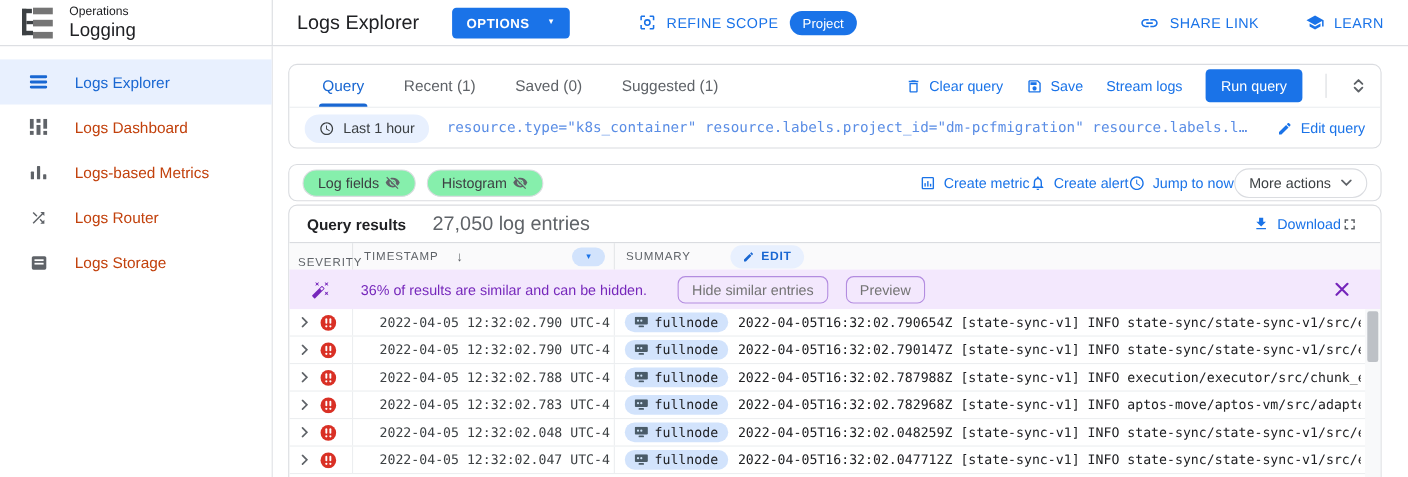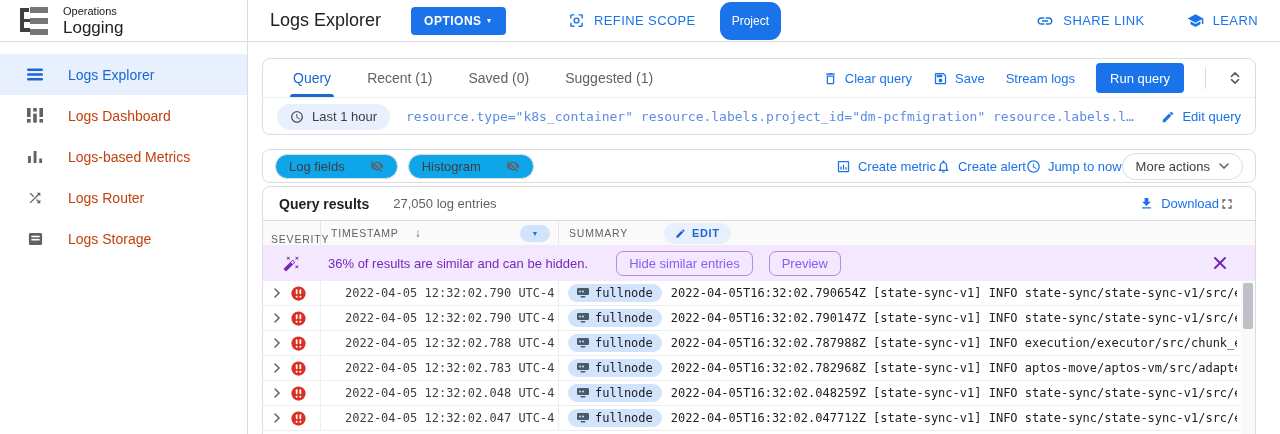--- a/index.html
+++ b/index.html
@@ -11,26 +11,26 @@
   .topbar { position:absolute; top:0; left:0; right:0; height:42px; background:#fff;
             border-bottom:1px solid #dadce0; display:flex; z-index:3; }
   .logo-section { width:248px; min-width:248px; border-right:1px solid #dadce0;
                   display:flex; align-items:center; padding-left:16px; gap:13px; }
   .logo-kicker { font-size:11px; color:#202124; line-height:13px; }
   .logo-name { font-size:17px; color:#202124; line-height:19px; }
   .topbar-main { flex:1; display:flex; align-items:center; }
   .page-title { font-size:18px; font-weight:400; color:#202124; margin-left:22px; }
   .options-btn { margin-left:30px; background:#1a73e8; color:#fff; border:none; border-radius:4px;
                  height:28px; padding:0 13px; font-size:12px; font-weight:700; letter-spacing:.5px;
-                 display:flex; align-items:center; gap:4px; cursor:pointer; font-family:inherit; }
+                 display:flex; align-items:center; gap:16px; cursor:pointer; font-family:inherit; }
   .caret-dn { font-size:7px; line-height:1; }
   .refine-btn { margin-left:62px; display:flex; align-items:center; gap:9px; color:#1a73e8;
                 font-size:13px; font-weight:500; letter-spacing:.4px; background:none; border:none;
                 cursor:pointer; font-family:inherit; }
-  .project-pill { margin-left:24px; background:#1a73e8; color:#fff; font-size:12px; height:38px;
+  .project-pill { margin-left:10px; background:#1a73e8; color:#fff; font-size:12px; height:22px;
                   display:flex; align-items:center; padding:0 12px; border-radius:11px; border:none;
                   font-family:inherit; cursor:pointer; }
   .top-actions { margin-left:auto; display:flex; align-items:center; gap:42px; margin-right:22px; }
   .top-link { display:flex; align-items:center; gap:9px; color:#1a73e8; font-size:13px;
               font-weight:500; letter-spacing:.4px; background:none; border:none; cursor:pointer;
               font-family:inherit; }
 
   
   .sidebar { position:absolute; top:42px; left:0; width:248px; bottom:0; background:#fff;
              border-right:1px solid #dadce0; padding-top:12px; }
@@ -64,33 +64,33 @@
 
   .query-row { height:37px; display:flex; align-items:center; padding:0 14px; overflow:hidden; }
   .time-chip { display:flex; align-items:center; gap:8px; background:#e8f0fe; border:none;
                height:26px; border-radius:13px; padding:0 13px; font-size:13px; color:#3c4043;
                white-space:nowrap; cursor:pointer; font-family:inherit; flex:none; }
   .query-text { margin-left:16px; font-family:"DejaVu Sans Mono",monospace; font-size:13px;
                 color:#5a8de5; white-space:nowrap; overflow:hidden; flex:1; cursor:text; }
   .edit-link { margin-left:14px; flex:none; }
 
   .toolbar-card { top:107px; height:34px; display:flex; align-items:center; padding:0 12px; }
-  .chip-outline { display:flex; align-items:center; gap:25px; border:1px solid #dadce0; background:#0ea5e9;
+  .chip-outline { display:flex; align-items:center; gap:5px; border:1px solid #dadce0; background:#86efac;
                   border-radius:13px; height:25px; padding:0 13px; font-size:13px; color:#3c4043;
                   margin-right:10px; cursor:pointer; font-family:inherit; }
   .chip-outline .eye { color:#5f6368; display:flex; }
   .toolbar-right { margin-left:auto; display:flex; align-items:center; }
   .more-btn { display:flex; align-items:center; gap:9px; border:1px solid #dadce0; border-radius:14px;
               height:27px; padding:0 13px; background:#fff; font-size:13px; color:#3c4043;
               font-weight:500; cursor:pointer; font-family:inherit; }
 
   .results-card { top:144px; bottom:-9px; border-radius:8px 8px 0 0; overflow:hidden; }
   .results-head { height:33px; display:flex; align-items:center; padding:0 16px; }
   .results-title { font-size:14px; font-weight:700; color:#202124; }
-  .results-count { margin-left:24px; font-size:13px; color:#5f6368; }
+  .results-count { margin-left:24px; font-size:18px; color:#5f6368; }
   .results-actions { margin-left:auto; display:flex; align-items:center; margin-right:4px; }
   .icon-btn { background:none; border:none; color:#5f6368; cursor:pointer; display:flex; }
 
   .table-head { height:25px; border-top:1px solid #dadce0; display:flex; align-items:stretch;
                 background:#fafafb; font-size:10.5px; color:#5f6368; letter-spacing:.8px; }
   .th-sev { width:58px; display:flex; align-items:flex-end; padding-left:8px;
             border-right:1px solid #e4e6e8; }
   .th-ts  { width:238px; display:flex; align-items:center; padding-left:10px;
             border-right:1px solid #e4e6e8; cursor:pointer; }
   .sort-arrow { margin-left:16px; font-size:12px; color:#5f6368; }
@@ -99,21 +99,21 @@
              justify-content:center; color:#1a73e8; font-size:7px; cursor:pointer; }
   .th-sum { flex:1; display:flex; align-items:center; padding-left:10px; gap:36px; }
   .edit-pill { display:flex; align-items:center; gap:6px; background:#e8f0fe; border:none;
                border-radius:11px; height:21px; padding:0 11px; color:#1967d2; font-size:11px;
                font-weight:700; letter-spacing:.6px; cursor:pointer; font-family:inherit; }
 
   .banner { height:36px; background:#f3e8fd; display:flex; align-items:center; padding:0 20px; }
   .banner-icon { color:#7627bb; display:flex; }
   .banner-msg { margin-left:28px; font-size:13px; color:#7627bb; }
   .banner-btn { margin-left:28px; border:1px solid #b38ce0; background:transparent; border-radius:7px;
-                height:25px; padding:0 12px; color:#8b5cf6; font-size:13px; font-weight:500;
+                height:25px; padding:0 12px; color:#737373; font-size:13px; font-weight:500;
                 cursor:pointer; font-family:inherit; }
   .banner-btn + .banner-btn { margin-left:16px; }
   .banner-close { margin-left:auto; background:none; border:none; color:#7627bb; cursor:pointer;
                   display:flex; margin-right:8px; }
 
   .log-row { height:25px; display:flex; align-items:stretch; border-bottom:1px solid #eceef0;
              cursor:pointer; }
   .lr-sev { width:58px; display:flex; align-items:center; padding-left:7px; gap:7px;
             border-right:1px solid #eceef0; }
   .row-chevron { background:none; border:none; color:#5f6368; display:flex; cursor:pointer;

